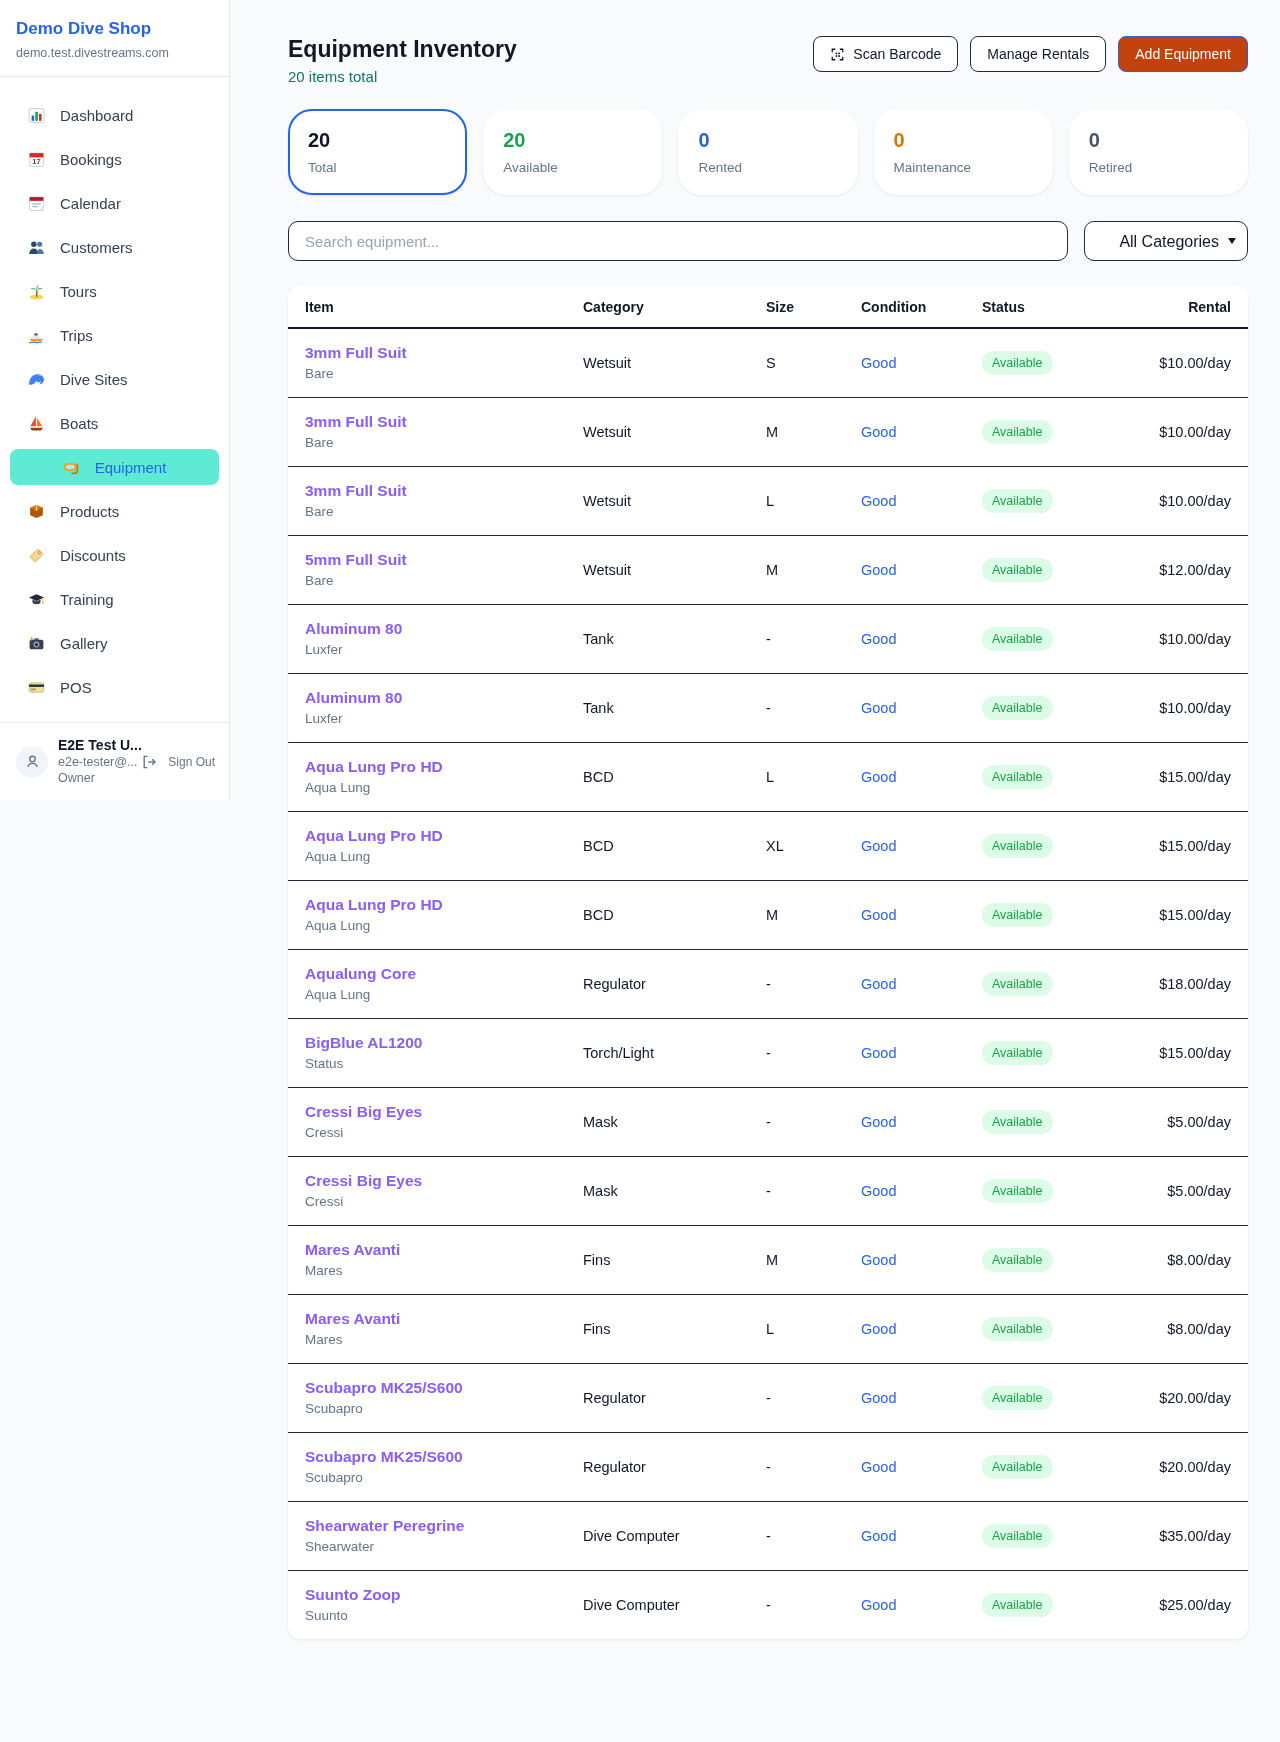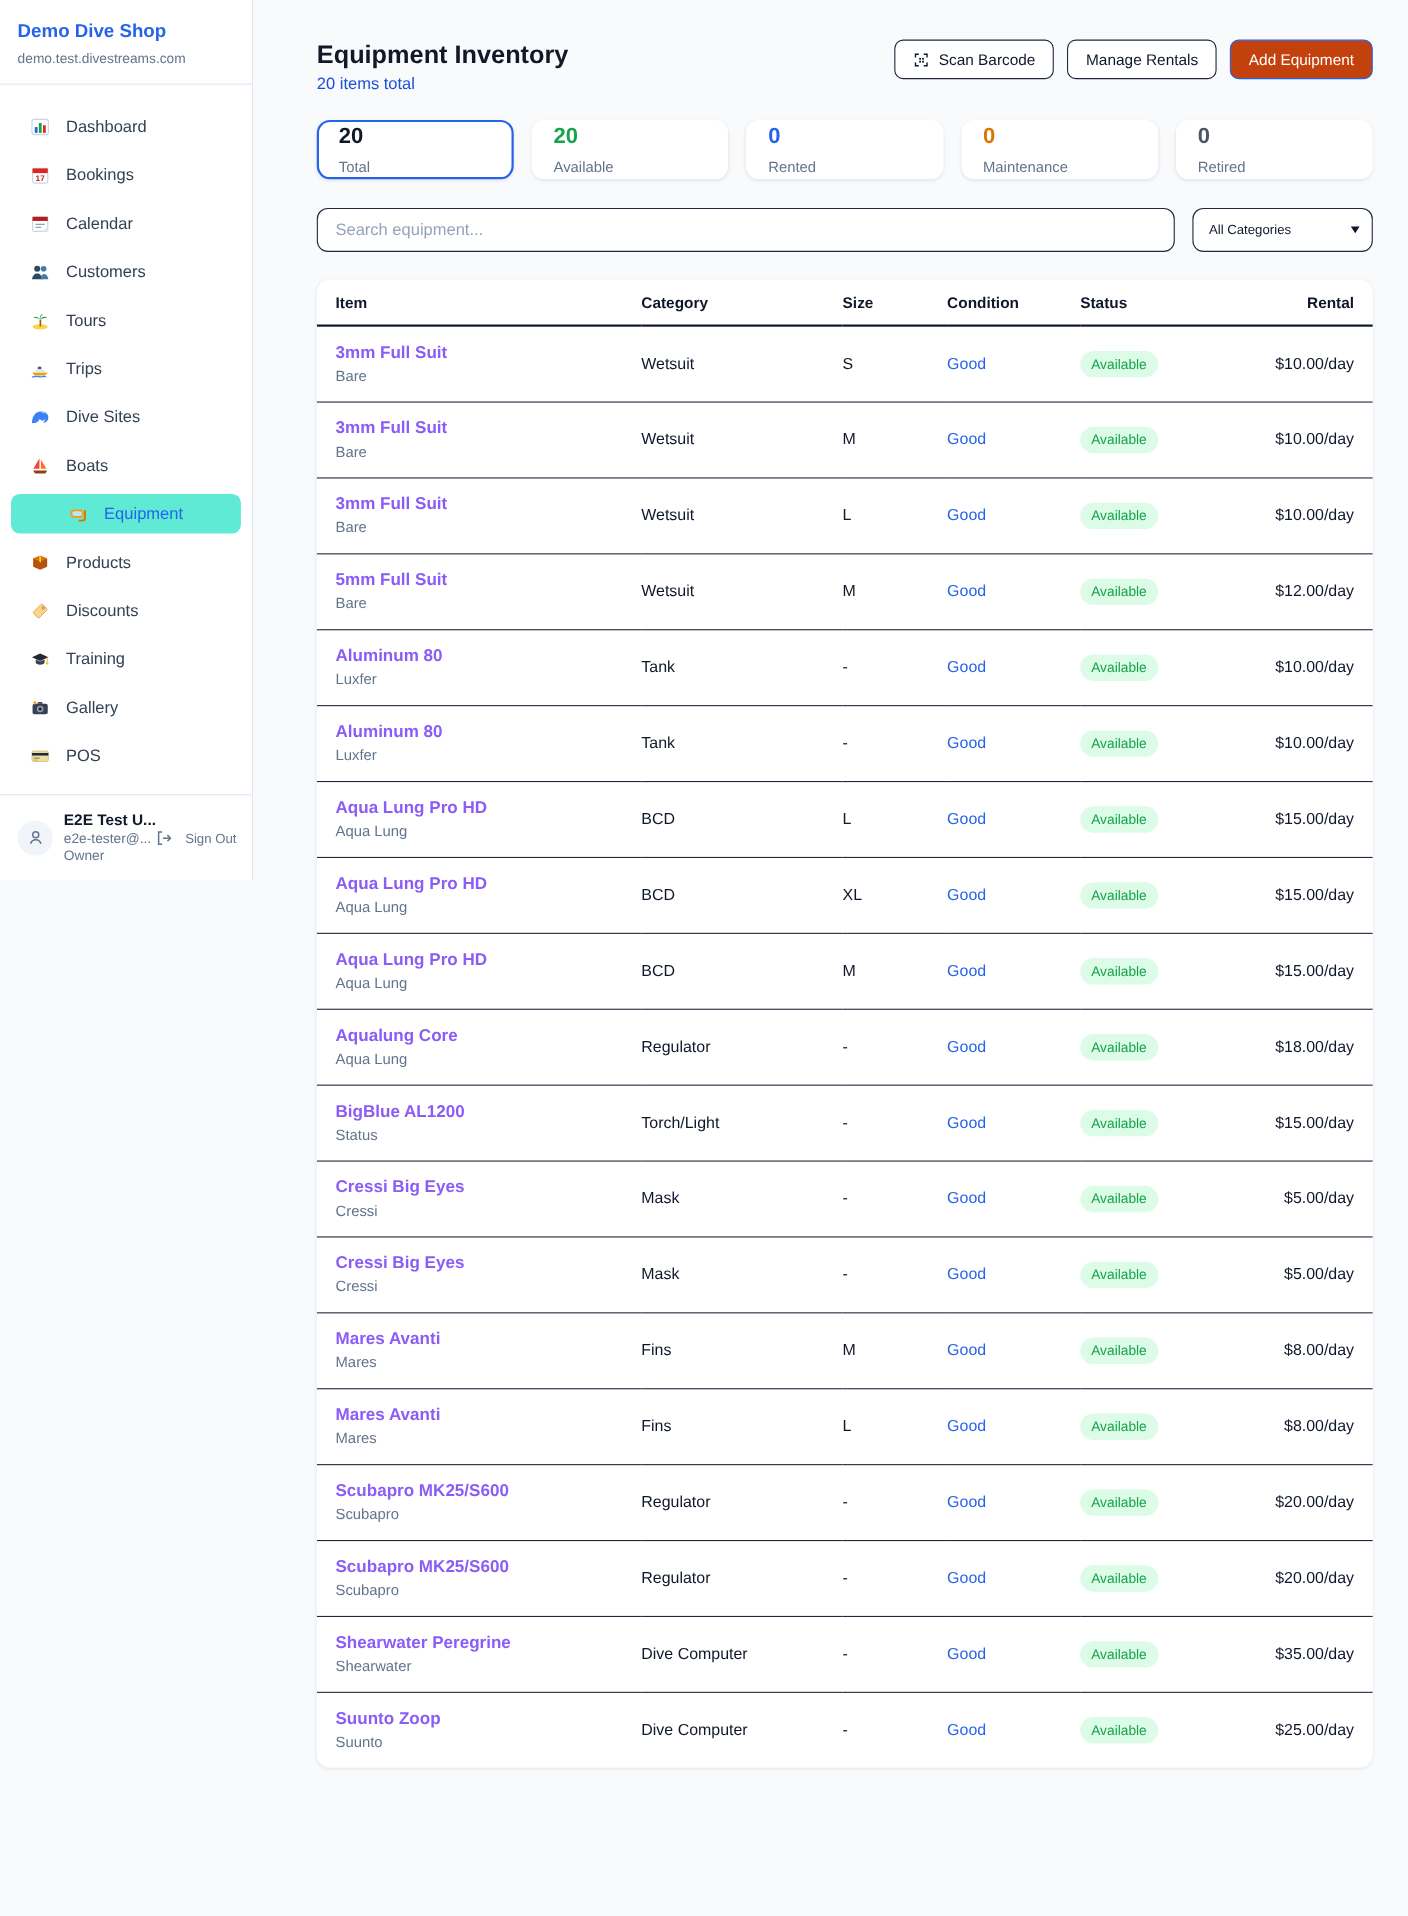--- a/index.html
+++ b/index.html
@@ -41,50 +41,50 @@
   .user-email,.user-role { font-size:12.5px; color:#64748b; line-height:16px; white-space:nowrap; }
   .signout {
     margin-left:auto; display:flex; align-items:center; gap:11px;
     background:none; border:none; color:#64748b; font-size:12px; cursor:pointer;
     font-family:inherit; white-space:nowrap;
   }
   
   .main { margin-left:230px; padding:34px 32px 33px 58px; }
   .page-header { display:flex; justify-content:space-between; align-items:flex-start; }
   .page-title { font-size:23px; font-weight:700; line-height:30px; color:#111827; }
-  .page-subtitle { font-size:15px; color:#1d4ed8; line-height:22px; margin-top:2px; }
+  .page-subtitle { font-size:15px; color:#0f766e; line-height:22px; margin-top:2px; }
   .header-actions { display:flex; gap:12px; margin-top:2px; }
   .btn {
     height:36px; border-radius:8px; font-size:14px; font-weight:500;
     padding:0 16px; cursor:pointer; font-family:inherit;
     display:inline-flex; align-items:center; gap:8px;
   }
   .btn-outline { background:#fff; border:1px solid #1e293b; color:#0f172a; }
   .btn-primary { background:#c2410c; border:1px solid #2563eb; color:#fff; font-weight:500; }
   
   .stats { display:flex; gap:16px; margin-top:21px; }
   .stat-card {
-    flex:1 1 0; background:#fff; border:2px solid transparent; border-radius:12px;
-    padding:0 18px; box-shadow:0 1px 3px rgba(15,23,42,.08); cursor:pointer;
+    flex:1 1 0; background:#fff; border:2px solid transparent; border-radius:24px;
+    padding:16px 18px; box-shadow:0 1px 3px rgba(15,23,42,.08); cursor:pointer;
   }
   .stat-card.selected { border-color:#2563eb; }
   .stat-value { font-size:20px; font-weight:700; line-height:26px; }
   .stat-label { font-size:13.5px; color:#64748b; line-height:19px; margin-top:5px; }
   
   .filters { display:flex; gap:16px; margin-top:26px; }
   .search-input {
     flex:1 1 auto; height:40px; border:1px solid #1e293b; border-radius:10px;
     padding:0 16px; font-size:15px; font-family:inherit; color:#000000; background:#fff;
   }
   .search-input::placeholder { color:#94a3b8; }
   .select-wrap { position:relative; width:164px; flex:0 0 auto; }
   .select-wrap select {
     width:100%; height:40px; border:1px solid #1e293b; border-radius:10px;
-    background:#fff; font-size:12px; font-family:inherit; color:#0f172a;
-    padding:0 28px 0 14px; appearance:none; -webkit-appearance:none; cursor:pointer;
+    background:#fff; font-size:16px; font-family:inherit; color:#0f172a;
+    padding:0 28px 0 14px; appearance:none; -webkit-appearance:none; cursor:pointer;text-align:right;
   }
   .select-wrap::after {
     content:""; position:absolute; right:12px; top:17px; pointer-events:none;
     border-left:4.5px solid transparent; border-right:4.5px solid transparent;
     border-top:6px solid #0f172a;
   }
   
   .table-card {
     margin-top:25px; background:#fff; border-radius:12px; overflow:hidden;
     box-shadow:0 1px 3px rgba(15,23,42,.08);

